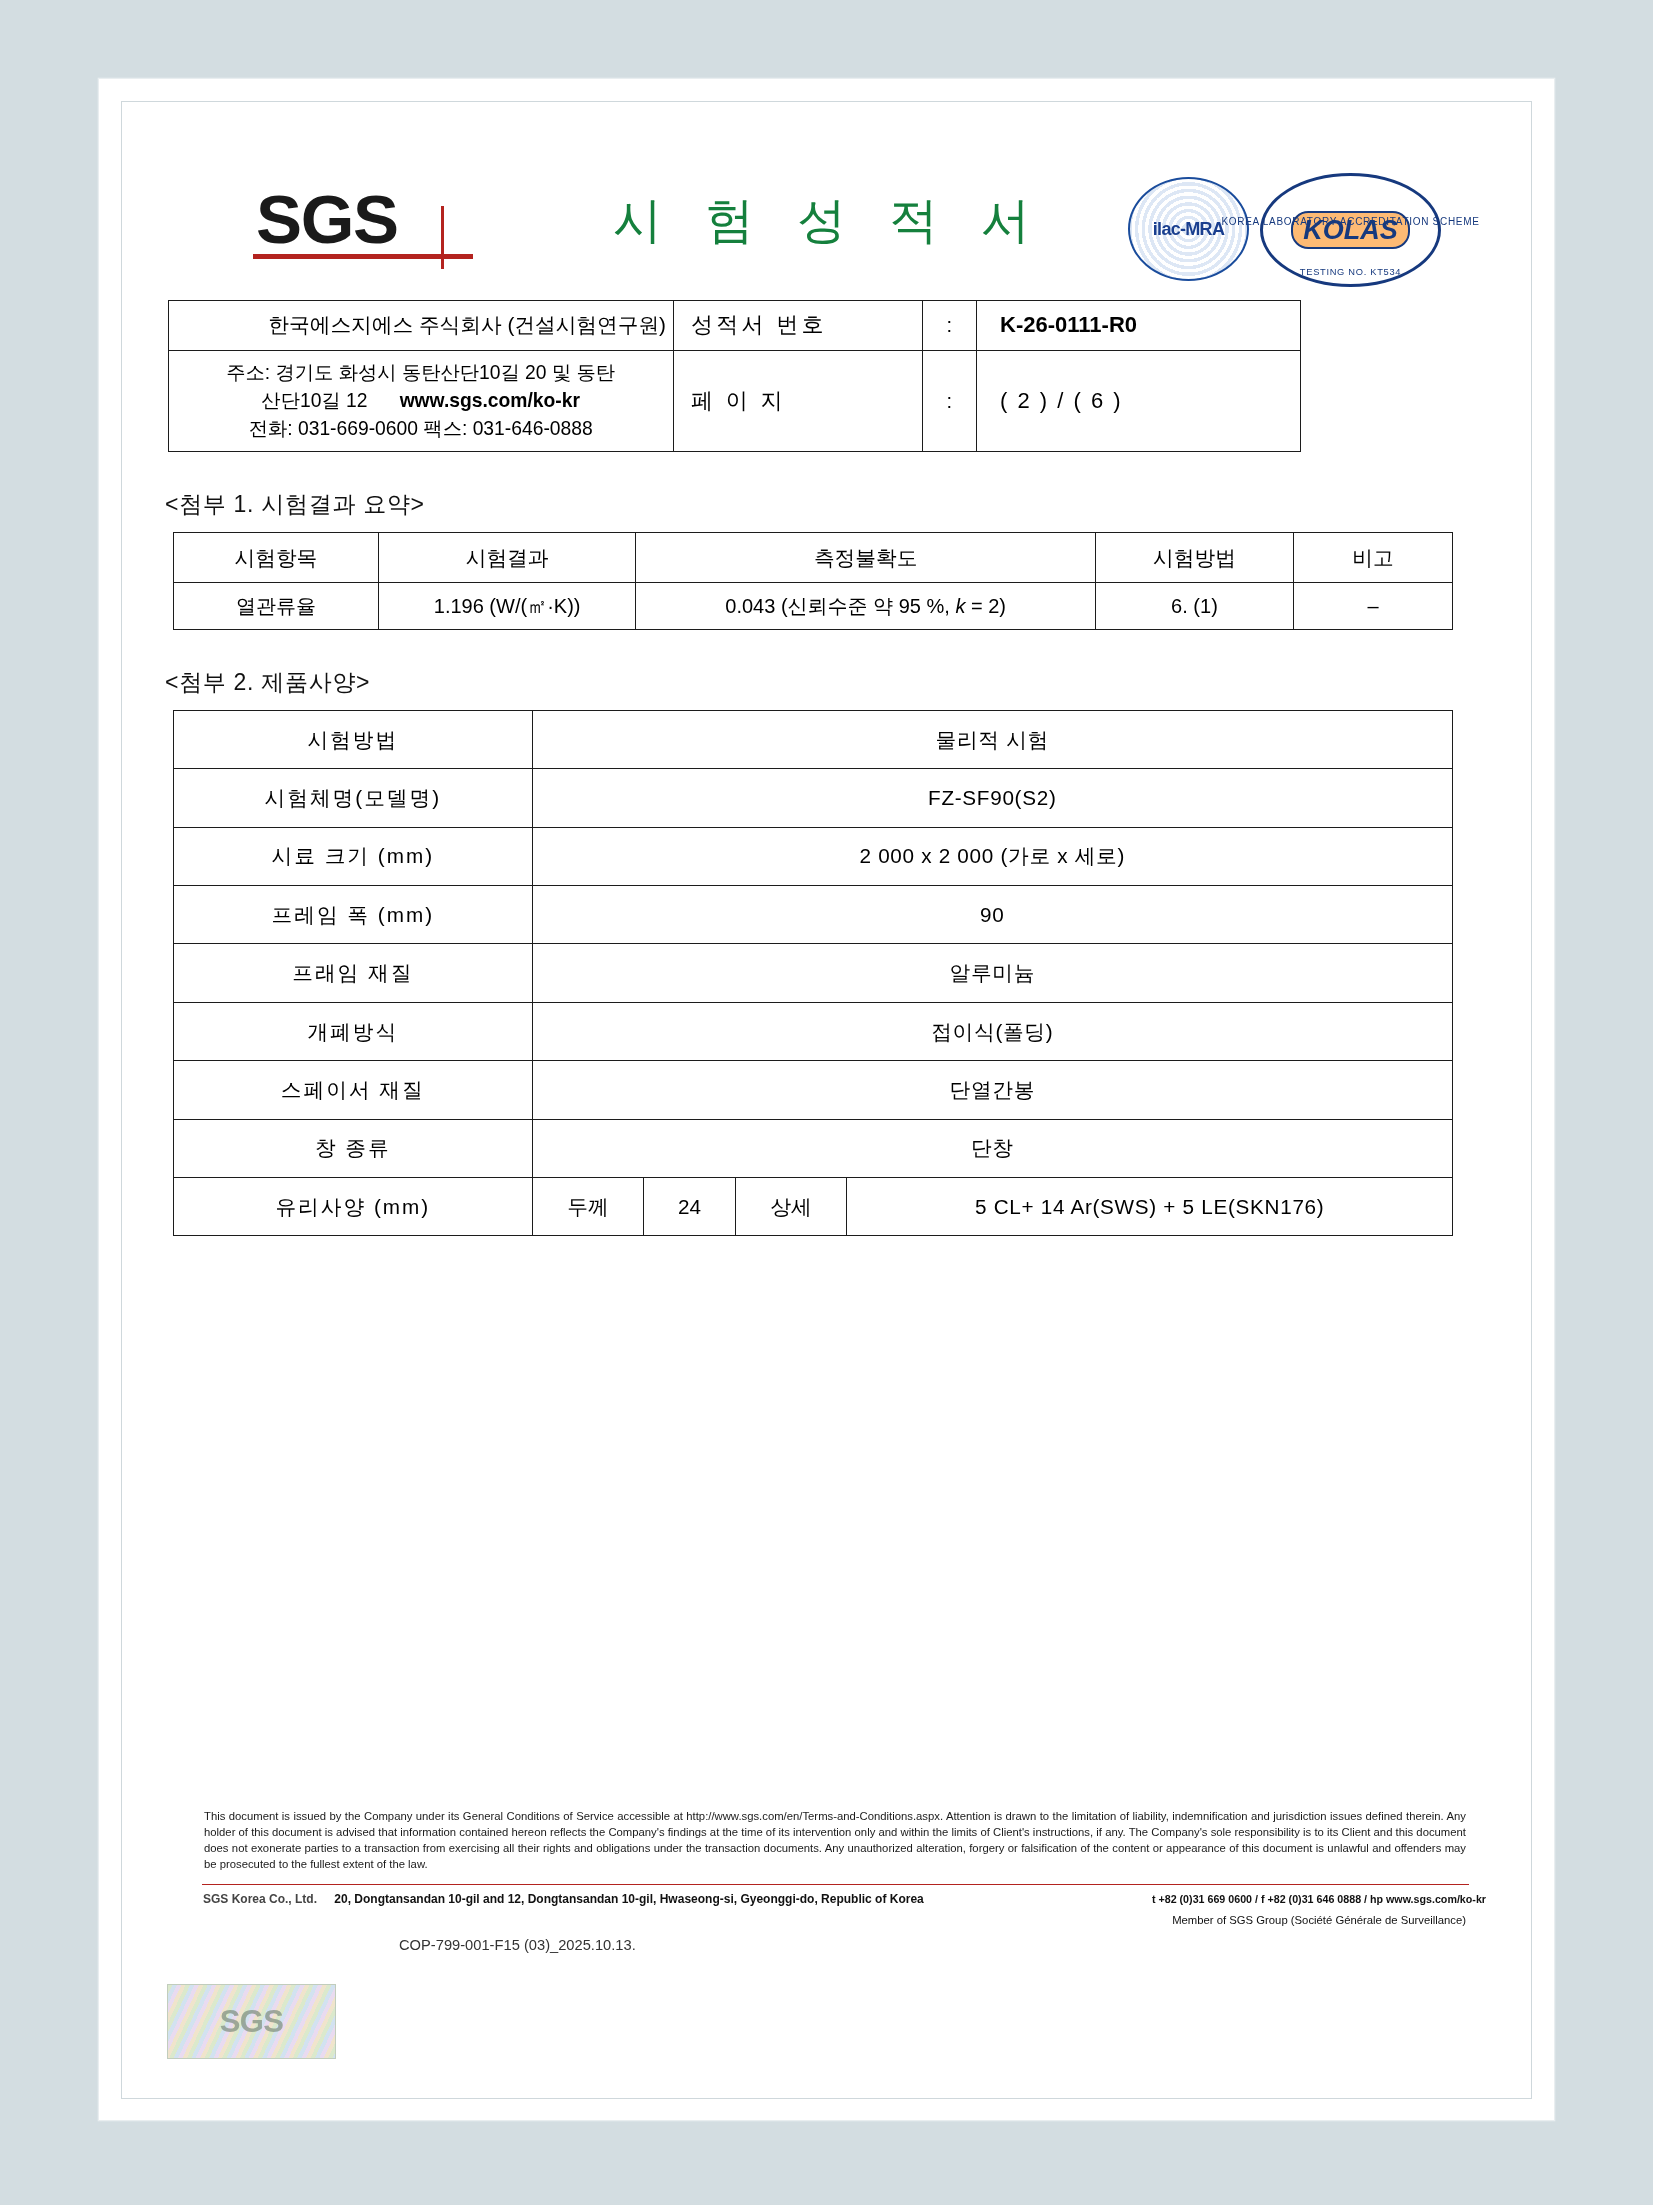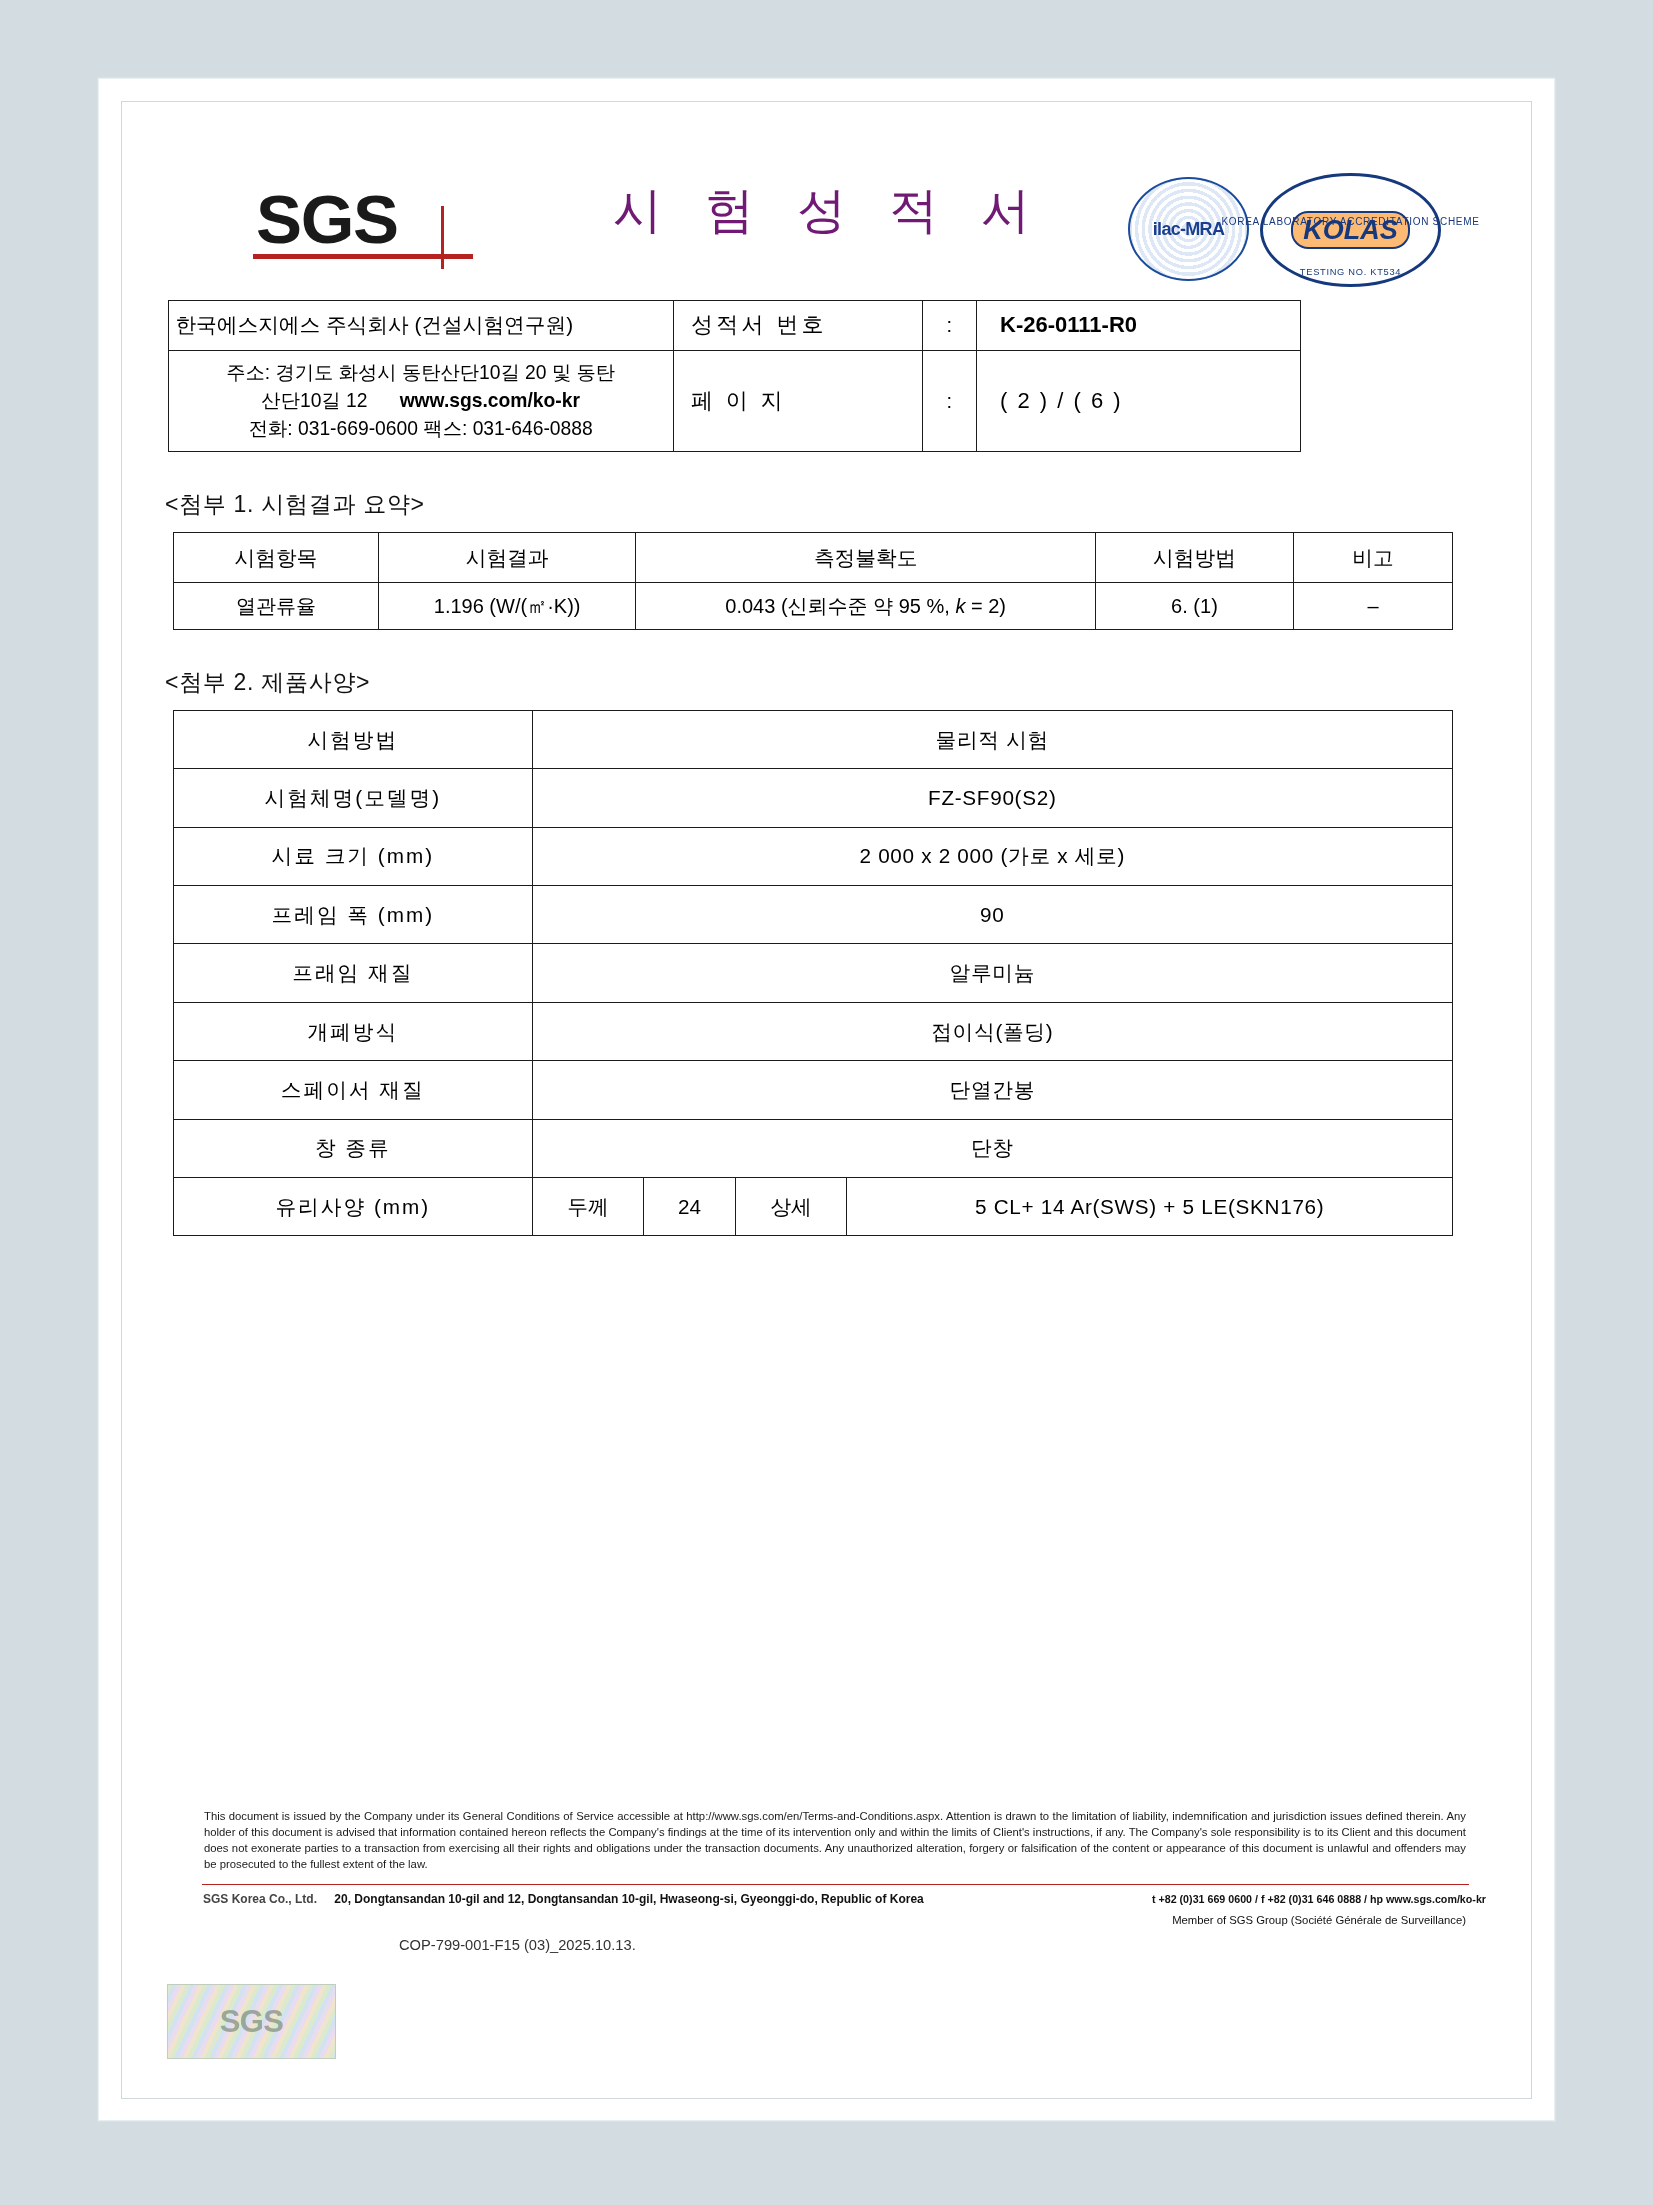--- a/index.html
+++ b/index.html
@@ -68,24 +68,24 @@
     position: absolute;
     left: 288px;
     top: 53px;
     width: 3.3px;
     height: 63px;
     background: #b4231f;
   }
   .doc-title {
     position: absolute;
     left: 460px;
-    top: 25px;
+    top: 35px;
     font-size: 49px;
     letter-spacing: 14.7px;
-    color: #701a75;
+    color: #15803d;
     font-weight: 500;
     font-family: "Liberation Sans", sans-serif;
   }
   .ilac {
     position: absolute;
     left: 975px;
     top: 24px;
     width: 117px;
     height: 100px;
     border-radius: 50%;
@@ -151,21 +151,21 @@
     width: 1133px;
     margin-left: 14.7px;
     margin-top: 6.7px;
     font-size: 20px;
   }
   .issuer td {
     border: 1.3px solid #1c1c1c;
     padding: 6.7px 10.7px;
     vertical-align: middle;
   }
-  .issuer .l1 { width: 480px; text-align: left; font-size: 20.7px; padding: 10.7px 6.7px;}
+  .issuer .l1 { width: 480px; text-align: right; font-size: 20.7px; padding: 10.7px 6.7px;}
   .issuer .l2 { width: 480px; text-align: center; font-size: 19.3px; line-height: 1.45; padding: 8px 12px;}
   .issuer .k  { width: 220px; text-align: left; font-size: 22px; letter-spacing: 3.3px; padding-left: 17.3px;}
   .issuer .c  { width: 32px;  text-align: center; font-size: 20px;}
   .issuer .v  { text-align: left; font-size: 22px; font-weight: bold; padding-left: 23px;}
   .issuer .vp { text-align: left; font-size: 22px; letter-spacing: 2px; padding-left: 23px;}
   .issuer .addr-bold { font-weight: bold; }
 
   
   .sec-title {
     margin: 37px 0 12px 12px;

